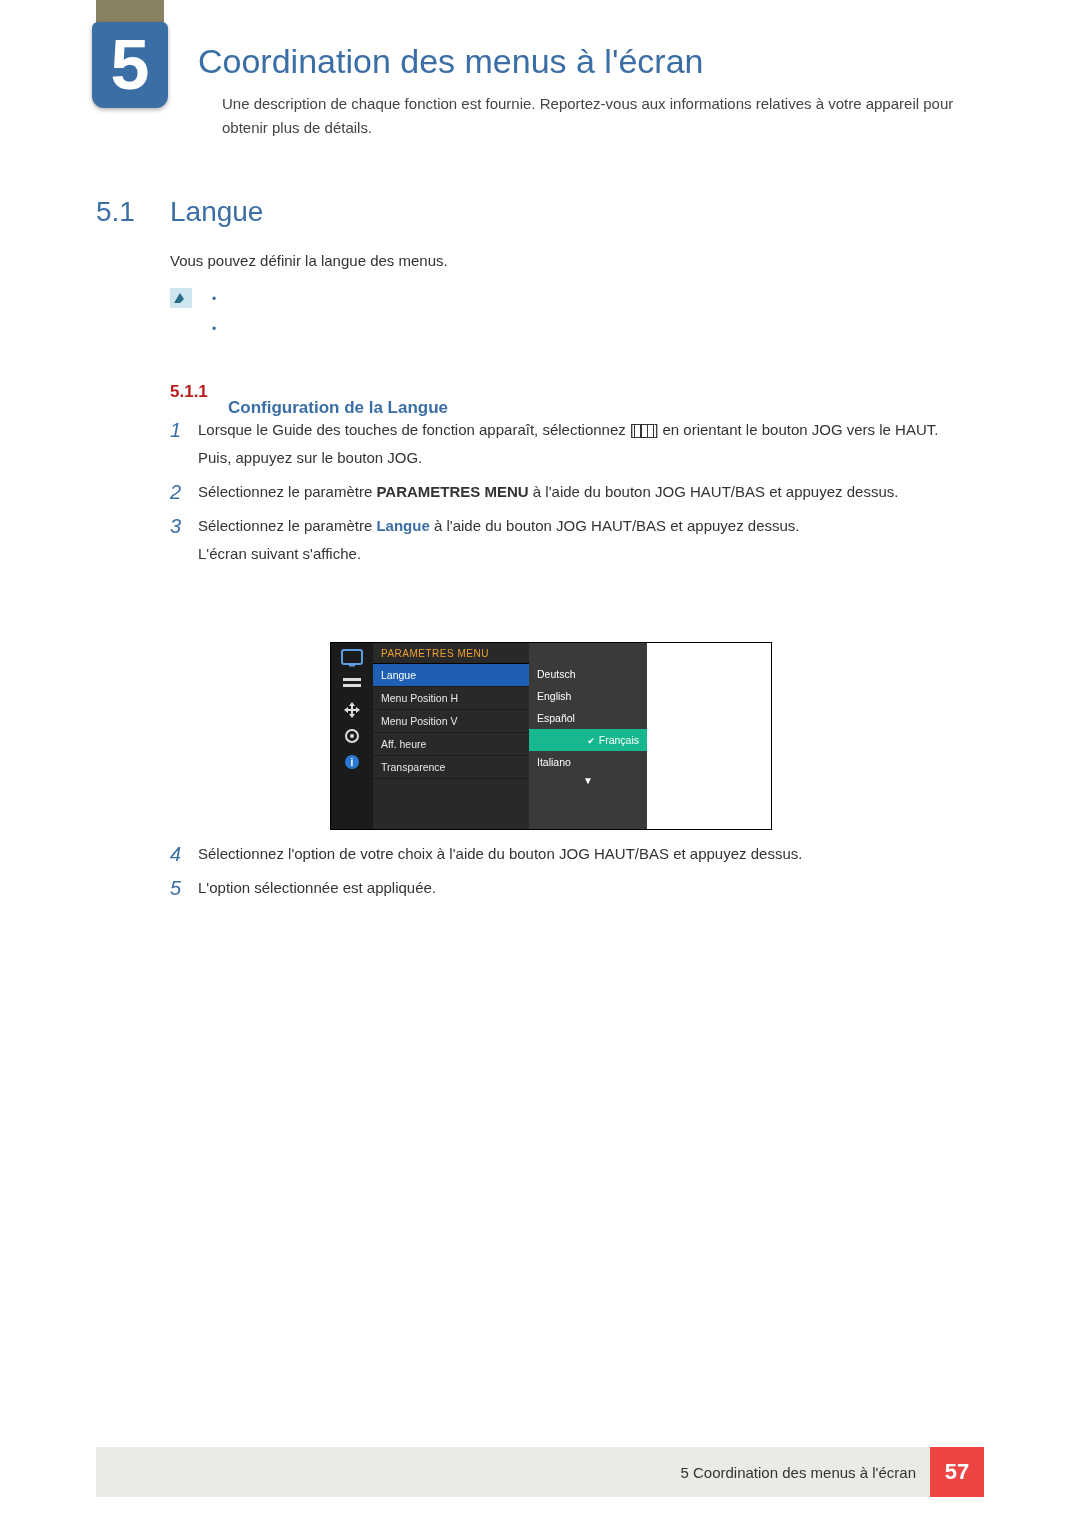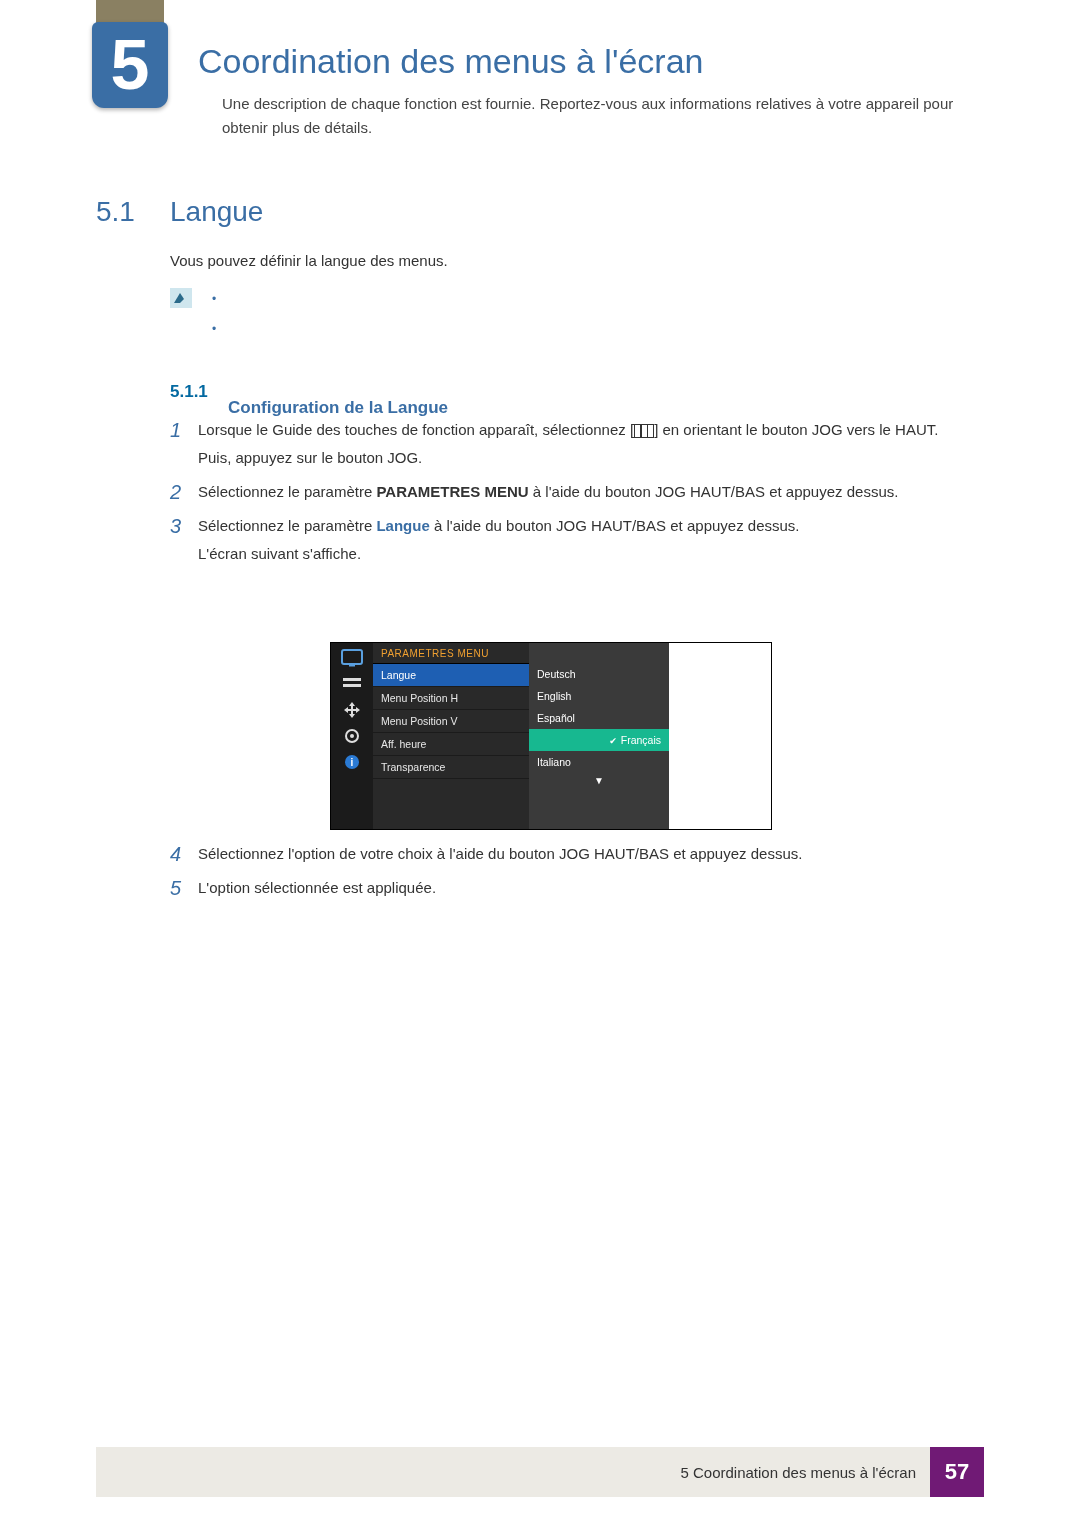--- a/index.html
+++ b/index.html
@@ -80,21 +80,21 @@
     line-height: 1.5;
     color: #333;
   }
   .note-list .bullet-row { display: flex; gap: 10px; margin-bottom: 8px; }
   .note-list .dot { color: #3a6ea5; font-size: 12px; line-height: 22px; }
   .subsec-num {
     position: absolute;
     left: 170px; top: 382px;
     font-size: 17px;
     font-weight: 700;
-    color: #0369a1;
+    color: #b91c1c;
   }
   .subsec-title {
     position: absolute;
     left: 228px; top: 398px;
     font-size: 17px;
     font-weight: 700;
     color: #3a6ea5;
   }
   .steps {
     position: absolute;
@@ -164,21 +164,21 @@
     padding: 5px 8px;
     font-size: 10.5px;
     color: #e8e8e8;
     border-bottom: 1px solid #1b1b1b;
   }
   .osd-mid-item.sel {
     background: #1e5fb3;
     color: #fff;
   }
   .osd-sub {
-    width: 140px;
+    width: 118px;
     background: #3a3a3a;
     position: relative;
   }
   .osd-sub-spacer { height: 20px; }
   .osd-sub-item {
     padding: 5px 8px;
     font-size: 10.5px;
     color: #fff;
   }
   .osd-sub-item.sel {
@@ -228,21 +228,21 @@
     background: #eceae4;
     display: flex;
     align-items: center;
     justify-content: flex-end;
     padding-right: 14px;
     font-size: 15px;
     color: #333;
   }
   .footer-bar .pagebox {
     width: 54px;
-    background: #701a75;
+    background: #ef4444;
     color: #fff;
     display: flex;
     align-items: center;
     justify-content: center;
     font-size: 22px;
     font-weight: 700;
   }
 </style>
 </head>
 <body>

